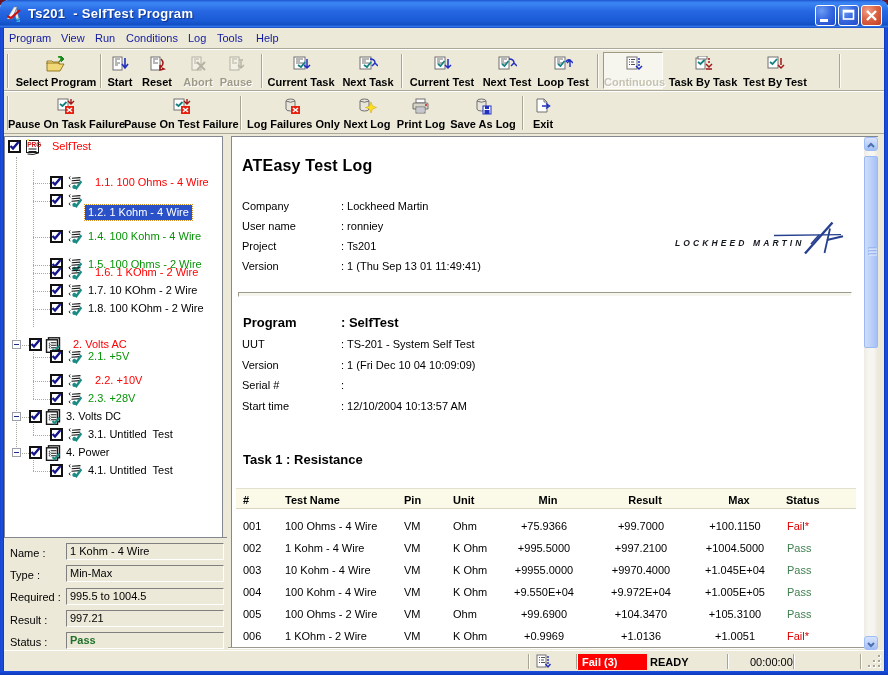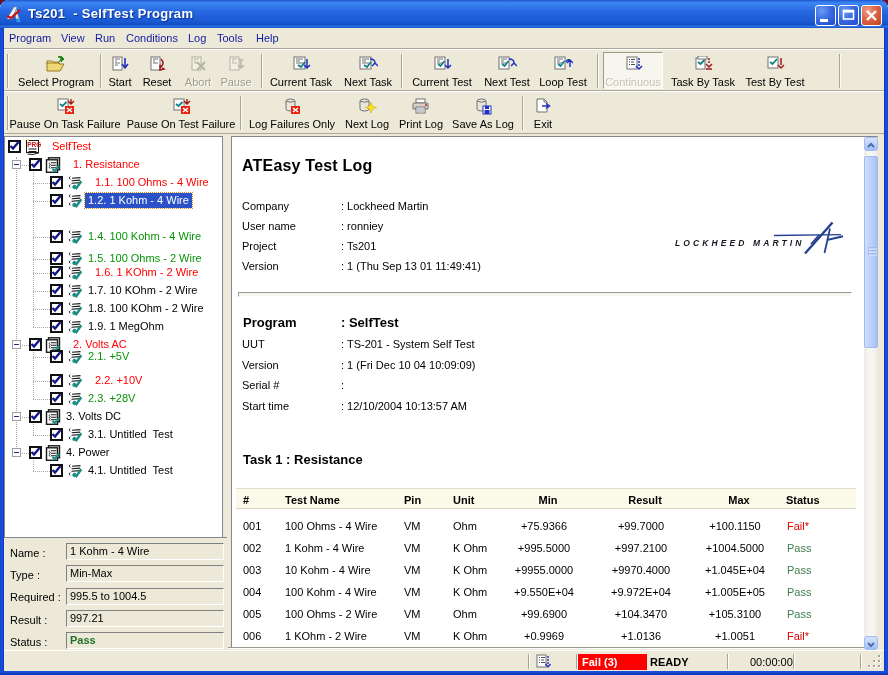--- a/index.html
+++ b/index.html
@@ -20,21 +20,21 @@
 #title .txt{position:absolute;left:28px;top:6px;color:#fff;font-weight:bold;font-size:13px;
  text-shadow:1px 1px 1px #09308C;letter-spacing:0.3px;}
 .wbtn{position:absolute;top:5px;width:21px;height:21px;border-radius:3px;border:1px solid #fff;}
 .wbtn.min,.wbtn.max{background:radial-gradient(circle at 30% 25%,#6D9CF2 0%,#3A6CE2 45%,#1F48C8 100%);}
 .wbtn.close{background:radial-gradient(circle at 30% 25%,#F0A08A 0%,#DE6A4A 40%,#C23C1F 100%);}
 .wbtn svg{position:absolute;left:0;top:0;}
 
 #menubar{position:absolute;left:4px;top:28px;width:880px;height:20px;background:#ECE9D8;color:#101AA0;}
 #menubar span{position:absolute;top:4px;}
 
-.toolbar{position:absolute;background:#ECE9D8;}
+.toolbar{position:absolute;background:#ECE9D8;font-weight:bold;}
 #tb1{left:4px;top:49px;width:880px;height:41px;border-top:1px solid #fff;}
 #tb2{left:4px;top:91px;width:880px;height:42px;border-top:1px solid #fff;}
 #tbsep1{position:absolute;left:4px;top:48px;width:880px;height:1px;background:#ACA899;}
 #tbsep2{position:absolute;left:4px;top:90px;width:880px;height:1px;background:#ACA899;}
 #tbsep3{position:absolute;left:4px;top:133px;width:880px;height:1px;background:#ACA899;}
 .tbtn{position:absolute;text-align:center;color:#000;}
 .tbtn .lbl{display:block;margin-top:1px;white-space:nowrap;}
 .tbtn svg{display:inline-block;}
 .tbtn.dis .lbl{color:#9D9A87;text-shadow:1px 1px 0 #fff;}
 .vsep{position:absolute;width:2px;border-left:1px solid #A8A594;border-right:1px solid #FDFBF4;}
@@ -324,37 +324,20 @@
         </svg>
       </div>
       <div style="position:absolute;left:19px;top:1px"><svg width="17" height="17" viewBox="0 0 17 17" style="flex:none">
 <rect x="2.5" y="1.5" width="12" height="12" fill="#fff" stroke="#181818"></rect>
 <rect x="3" y="0" width="2" height="2" fill="#F8E838"></rect>
 <text x="3.2" y="8" font-size="6.5" font-weight="bold" fill="#D01818" font-family="Liberation Sans">PRG</text>
 <path d="M4.5 10 h8 M4.5 12.5 h8 M3.5 15 q5.5 1.5 11.5 -1.2" stroke="#181818" fill="none"></path>
 </svg></div>
       <span class="tred" style="position:absolute;left:40px;top:2px">SelfTest</span>
     </div>
-  <div class="trow" style="left:0;top:19px;width:218px">
-      <div class="hdots" style="left:17px;top:9px;width:7px"></div>
-      <div class="exp" style="left:7px;top:4px"></div>
-      <div class="cb" style="left:24px;top:2px;position:absolute">
-        <svg width="13" height="13" viewBox="0 0 13 13">
-          <path d="M2.5 6 L5 8.5 L10.5 2" stroke="#14148C" stroke-width="2.4" fill="none"></path>
-        </svg>
-      </div>
-      <div style="position:absolute;left:39px;top:1px"><svg width="17" height="17" viewBox="0 0 17 17" style="flex:none">
-<rect x="4.5" y="0.8" width="11" height="12" fill="#fff" stroke="#181818" stroke-width="1.4"></rect>
-<rect x="2.5" y="2.8" width="11" height="12.5" fill="#fff" stroke="#181818" stroke-width="1.4"></rect>
-<path d="M6 5.5 q-1.3 1 0 2 q-1.3 1 0 2 q-1.3 1 0 2" stroke="#181818" fill="none"></path>
-<path d="M7 5.8 h5.5 M7 8.3 h5.5 M7 10.8 h5.5" stroke="#181818" stroke-width="1.1"></path>
-<path d="M8.5 12 l2.2 2.2 l4.5 -5.5" stroke="#1A8C84" stroke-width="2.2" fill="none"></path>
-</svg></div>
-      <span class="tred" style="position:absolute;left:61px;top:2px">1. Resistance</span>
-    </div>
   <div class="trow" style="left:0;top:37px;width:218px">
       <div class="hdots" style="left:28px;top:9px;width:17px"></div>
       <div class="cb" style="left:45px;top:2px;position:absolute">
         <svg width="13" height="13" viewBox="0 0 13 13">
           <path d="M2.5 6 L5 8.5 L10.5 2" stroke="#14148C" stroke-width="2.4" fill="none"></path>
         </svg>
       </div>
       <div style="position:absolute;left:61px;top:1px"><svg width="17" height="17" viewBox="0 0 17 17" style="flex:none">
 <path d="M4.2 1.5 q-2 1.2 0 2.8 M4.2 9.5 q-2 1.2 0 2.8" stroke="#181818" fill="none"></path>
 <path d="M6 3.2 l8.5 -0.6 M5.7 5.7 l8.5 -0.6 M5.5 8.2 l8.5 -0.6" stroke="#181818" stroke-width="1.1"></path>
@@ -369,38 +352,38 @@
         <svg width="13" height="13" viewBox="0 0 13 13">
           <path d="M2.5 6 L5 8.5 L10.5 2" stroke="#14148C" stroke-width="2.4" fill="none"></path>
         </svg>
       </div>
       <div style="position:absolute;left:61px;top:1px"><svg width="17" height="17" viewBox="0 0 17 17" style="flex:none">
 <path d="M4.2 1.5 q-2 1.2 0 2.8 M4.2 9.5 q-2 1.2 0 2.8" stroke="#181818" fill="none"></path>
 <path d="M6 3.2 l8.5 -0.6 M5.7 5.7 l8.5 -0.6 M5.5 8.2 l8.5 -0.6" stroke="#181818" stroke-width="1.1"></path>
 <path d="M7.5 10.5 l2.8 2.6 l5 -6.8" stroke="#1A8C84" stroke-width="2.4" fill="none"></path>
 <circle cx="8.3" cy="12" r="2" fill="#1A8C84"></circle>
 </svg></div>
-      <span class="sel" style="position:absolute;left:80px;top:1px">1.2. 1 Kohm - 4 Wire</span>
+      <span class="sel" style="position:absolute;left:80px;top:13px">1.2. 1 Kohm - 4 Wire</span>
     </div>
   <div class="trow" style="left:0;top:91px;width:218px">
       <div class="hdots" style="left:28px;top:9px;width:17px"></div>
       <div class="cb" style="left:45px;top:2px;position:absolute">
         <svg width="13" height="13" viewBox="0 0 13 13">
           <path d="M2.5 6 L5 8.5 L10.5 2" stroke="#14148C" stroke-width="2.4" fill="none"></path>
         </svg>
       </div>
       <div style="position:absolute;left:61px;top:1px"><svg width="17" height="17" viewBox="0 0 17 17" style="flex:none">
 <path d="M4.2 1.5 q-2 1.2 0 2.8 M4.2 9.5 q-2 1.2 0 2.8" stroke="#181818" fill="none"></path>
 <path d="M6 3.2 l8.5 -0.6 M5.7 5.7 l8.5 -0.6 M5.5 8.2 l8.5 -0.6" stroke="#181818" stroke-width="1.1"></path>
 <path d="M7.5 10.5 l2.8 2.6 l5 -6.8" stroke="#1A8C84" stroke-width="2.4" fill="none"></path>
 <circle cx="8.3" cy="12" r="2" fill="#1A8C84"></circle>
 </svg></div>
       <span class="tgreen" style="position:absolute;left:83px;top:2px">1.4. 100 Kohm - 4 Wire</span>
     </div>
-  <div class="trow" style="left:0;top:113px;width:236px">
+  <div class="trow" style="left:0;top:119px;width:236px">
       <div class="hdots" style="left:28px;top:9px;width:17px"></div>
       <div class="cb" style="left:45px;top:2px;position:absolute">
         <svg width="13" height="13" viewBox="0 0 13 13">
           <path d="M2.5 6 L5 8.5 L10.5 2" stroke="#14148C" stroke-width="2.4" fill="none"></path>
         </svg>
       </div>
       <div style="position:absolute;left:61px;top:1px"><svg width="17" height="17" viewBox="0 0 17 17" style="flex:none">
 <path d="M4.2 1.5 q-2 1.2 0 2.8 M4.2 9.5 q-2 1.2 0 2.8" stroke="#181818" fill="none"></path>
 <path d="M6 3.2 l8.5 -0.6 M5.7 5.7 l8.5 -0.6 M5.5 8.2 l8.5 -0.6" stroke="#181818" stroke-width="1.1"></path>
 <path d="M7.5 10.5 l2.8 2.6 l5 -6.8" stroke="#1A8C84" stroke-width="2.4" fill="none"></path>
@@ -445,35 +428,20 @@
           <path d="M2.5 6 L5 8.5 L10.5 2" stroke="#14148C" stroke-width="2.4" fill="none"></path>
         </svg>
       </div>
       <div style="position:absolute;left:61px;top:1px"><svg width="17" height="17" viewBox="0 0 17 17" style="flex:none">
 <path d="M4.2 1.5 q-2 1.2 0 2.8 M4.2 9.5 q-2 1.2 0 2.8" stroke="#181818" fill="none"></path>
 <path d="M6 3.2 l8.5 -0.6 M5.7 5.7 l8.5 -0.6 M5.5 8.2 l8.5 -0.6" stroke="#181818" stroke-width="1.1"></path>
 <path d="M7.5 10.5 l2.8 2.6 l5 -6.8" stroke="#1A8C84" stroke-width="2.4" fill="none"></path>
 <circle cx="8.3" cy="12" r="2" fill="#1A8C84"></circle>
 </svg></div>
       <span class="tblack" style="position:absolute;left:83px;top:2px">1.8. 100 KOhm - 2 Wire</span>
-    </div>
-  <div class="trow" style="left:0;top:181px;width:218px">
-      <div class="hdots" style="left:28px;top:9px;width:17px"></div>
-      <div class="cb" style="left:45px;top:2px;position:absolute">
-        <svg width="13" height="13" viewBox="0 0 13 13">
-          <path d="M2.5 6 L5 8.5 L10.5 2" stroke="#14148C" stroke-width="2.4" fill="none"></path>
-        </svg>
-      </div>
-      <div style="position:absolute;left:61px;top:1px"><svg width="17" height="17" viewBox="0 0 17 17" style="flex:none">
-<path d="M4.2 1.5 q-2 1.2 0 2.8 M4.2 9.5 q-2 1.2 0 2.8" stroke="#181818" fill="none"></path>
-<path d="M6 3.2 l8.5 -0.6 M5.7 5.7 l8.5 -0.6 M5.5 8.2 l8.5 -0.6" stroke="#181818" stroke-width="1.1"></path>
-<path d="M7.5 10.5 l2.8 2.6 l5 -6.8" stroke="#1A8C84" stroke-width="2.4" fill="none"></path>
-<circle cx="8.3" cy="12" r="2" fill="#1A8C84"></circle>
-</svg></div>
-      <span class="tblack" style="position:absolute;left:83px;top:2px">1.9. 1 MegOhm</span>
     </div>
   <div class="trow" style="left:0;top:199px;width:218px">
       <div class="hdots" style="left:17px;top:9px;width:7px"></div>
       <div class="exp" style="left:7px;top:4px"></div>
       <div class="cb" style="left:24px;top:2px;position:absolute">
         <svg width="13" height="13" viewBox="0 0 13 13">
           <path d="M2.5 6 L5 8.5 L10.5 2" stroke="#14148C" stroke-width="2.4" fill="none"></path>
         </svg>
       </div>
       <div style="position:absolute;left:39px;top:1px"><svg width="17" height="17" viewBox="0 0 17 17" style="flex:none">

